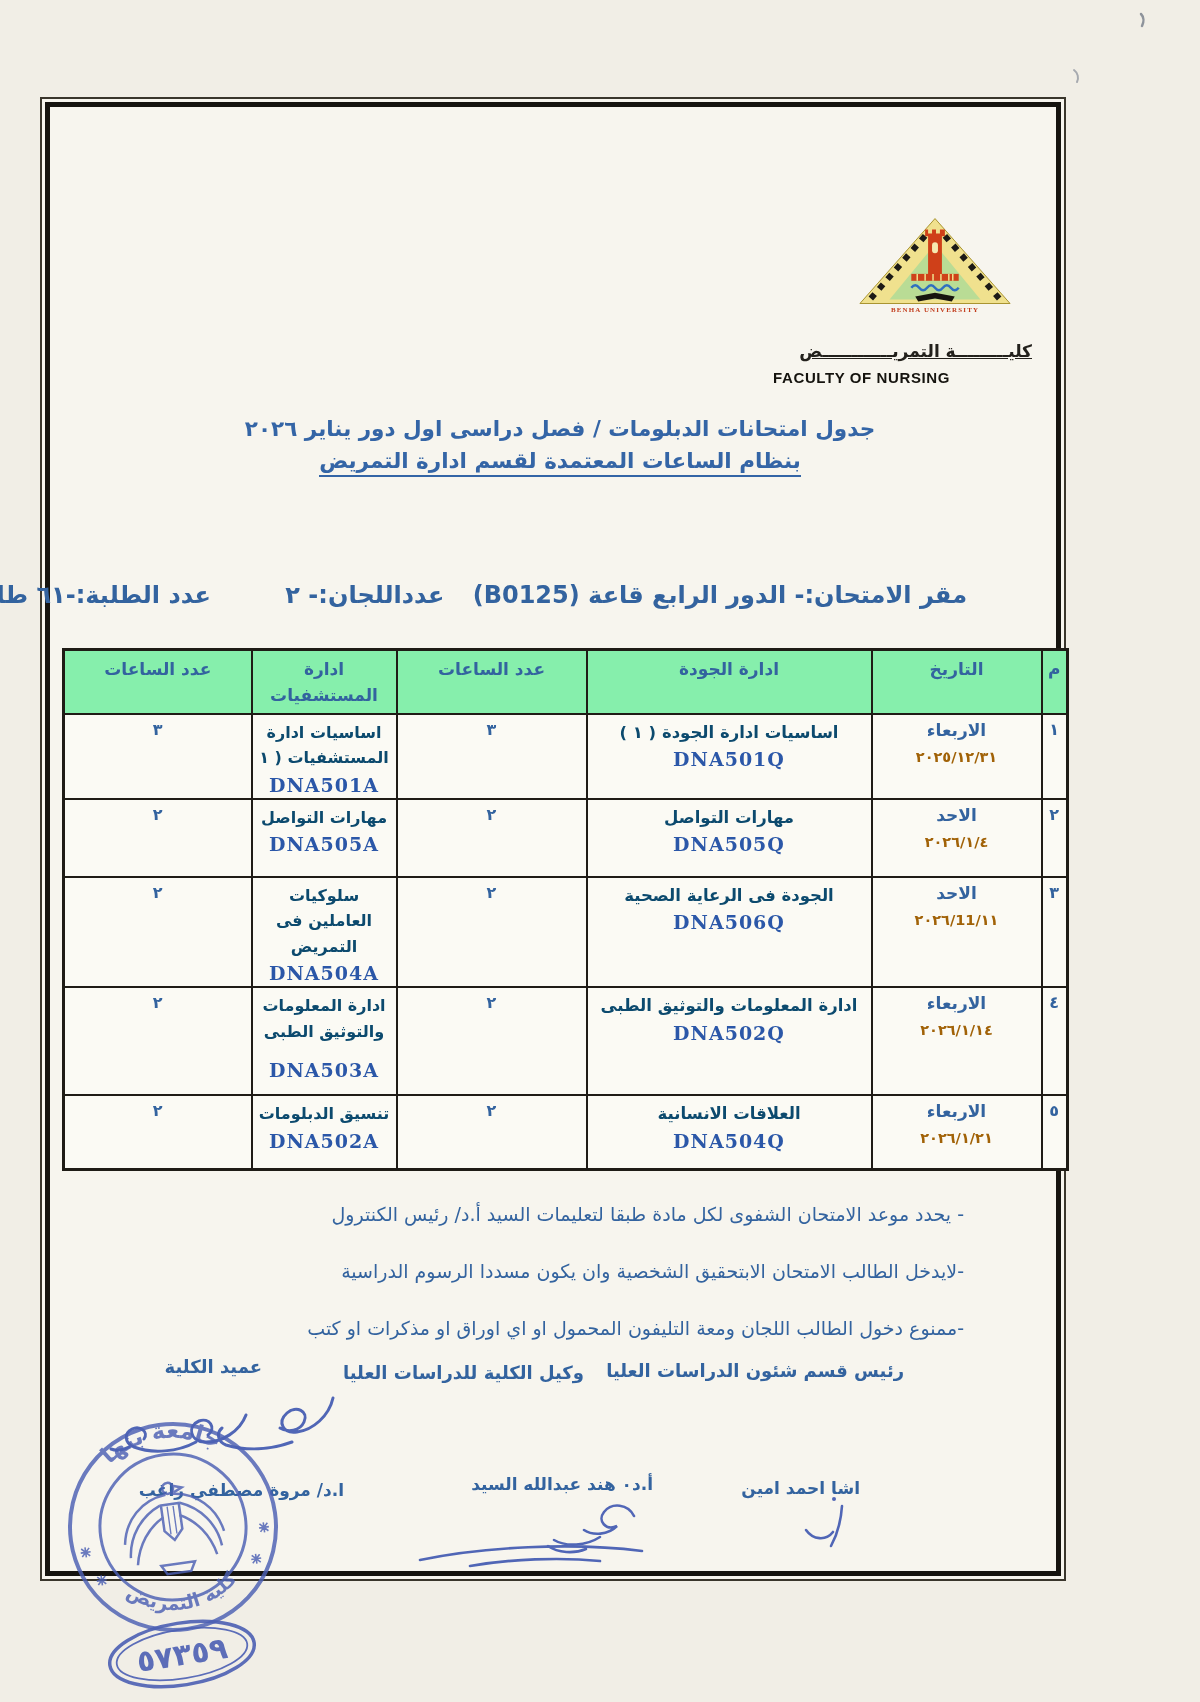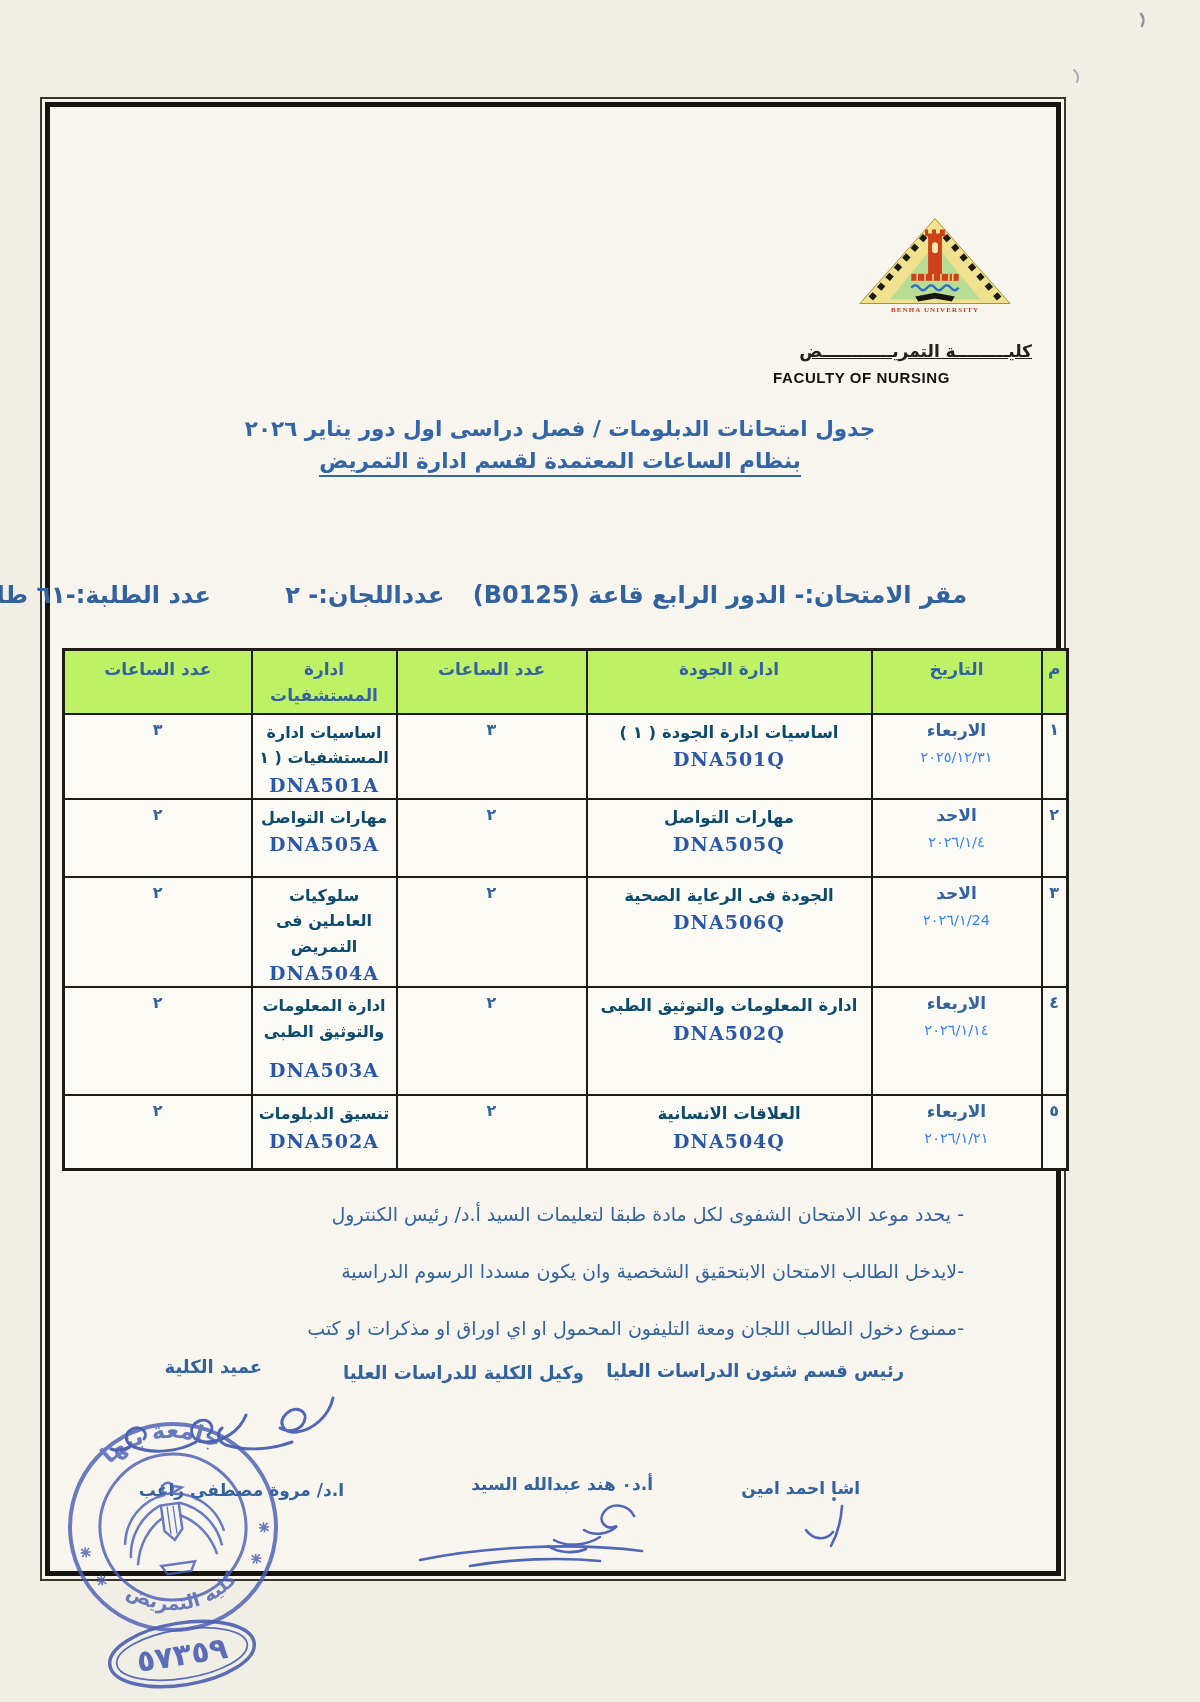--- a/index.html
+++ b/index.html
@@ -41,23 +41,23 @@
   .exam-info .seg2{margin-left:66px}
   
   table.exam{
     position:absolute;left:62px;top:648px;width:1004px;direction:rtl;
     border-collapse:collapse;table-layout:fixed;border:3px solid #1f1c16;
   }
   table.exam td{
     border:2.5px solid #1f1c16;vertical-align:top;text-align:center;
     padding:5px 2px 2px 2px;background:#fbfaf4;overflow:hidden;
   }
-  table.exam thead td{background:#bef264;color:#33639f;font-weight:bold;font-size:17px;line-height:1.55}
+  table.exam thead td{background:#86efac;color:#33639f;font-weight:bold;font-size:17px;line-height:1.55}
   .day{font-size:17px;font-weight:bold;color:#33639f}
-  .date{font-size:14.5px;font-weight:normal;color:#3b82f6;letter-spacing:2px;margin-top:9px;white-space:nowrap}
+  .date{font-size:14.5px;font-weight:bold;color:#a16207;letter-spacing:2px;margin-top:9px;white-space:nowrap}
   .course{font-size:16.5px;font-weight:bold;color:#0c4a6e;line-height:1.55}
   .course.sm{font-size:16px;line-height:1.6}
   .code{
     font-family:"DejaVu Serif","Liberation Serif",serif;font-size:19px;font-weight:bold;
     color:#2b57a8;letter-spacing:1px;margin-top:3px;direction:ltr;
   }
   .hours{font-size:16px;font-weight:bold;color:#33639f}
   
   .note{position:absolute;right:236px;direction:rtl;white-space:nowrap;
     font-size:19px;font-weight:normal;color:#33639f}
@@ -161,21 +161,21 @@
       <td>
         <div class="course sm">مهارات التواصل</div>
         <div class="code">DNA505A</div>
       </td>
       <td><span class="hours">٢</span></td>
     </tr>
     <tr style="height:102px">
       <td><span class="hours">٣</span></td>
       <td>
         <div class="day">الاحد</div>
-        <div class="date" dir="ltr">٢٠٢٦/١/24</div>
+        <div class="date" dir="ltr">٢٠٢٦/11/١١</div>
       </td>
       <td>
         <div class="course">الجودة فى الرعاية الصحية</div>
         <div class="code">DNA506Q</div>
       </td>
       <td><span class="hours">٢</span></td>
       <td>
         <div class="course sm">سلوكيات العاملين فى التمريض</div>
         <div class="code">DNA504A</div>
       </td>

